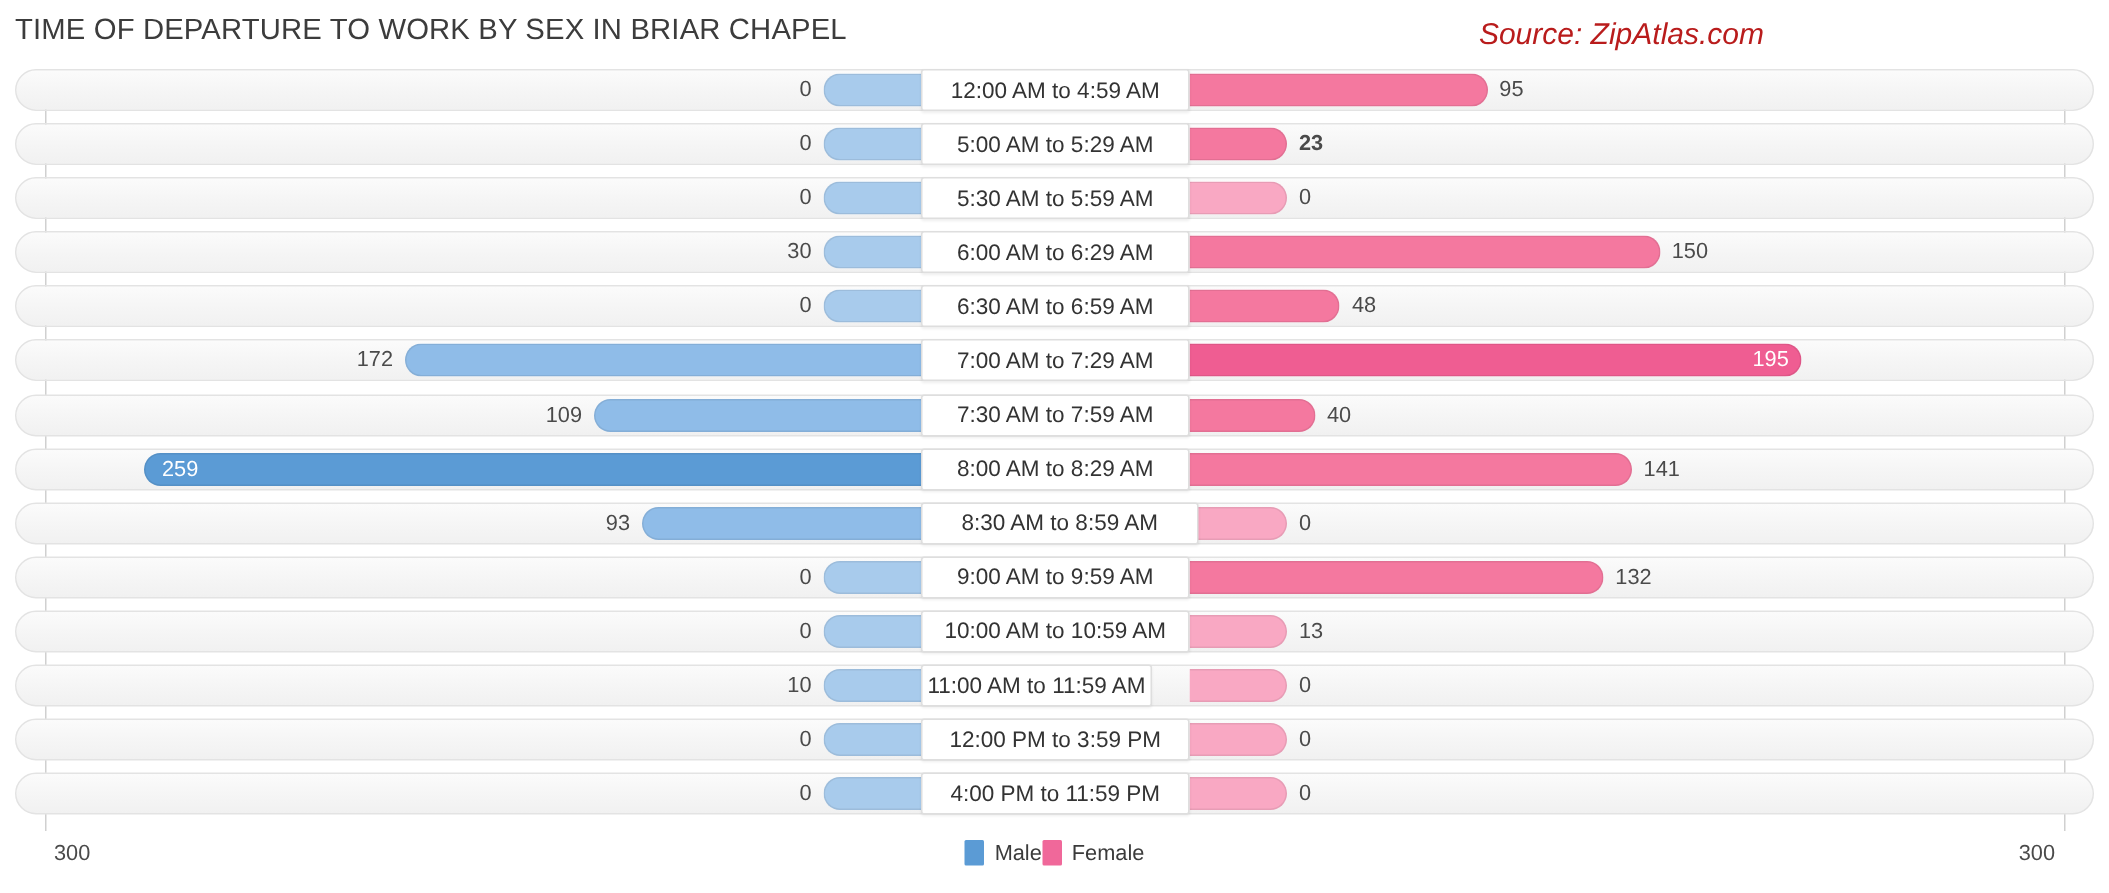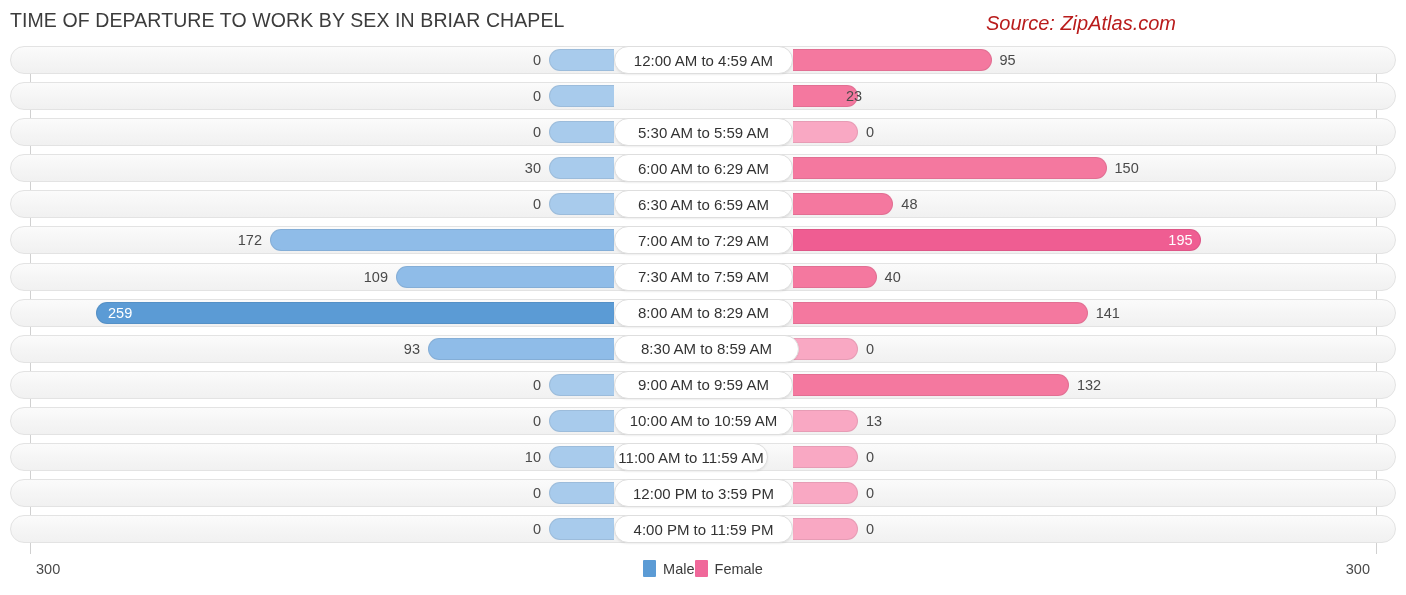--- a/index.html
+++ b/index.html
@@ -122,21 +122,21 @@
   }
 
   
   .pill {
     position: absolute;
     top: 4px;
     height: 28px;
     box-sizing: border-box;
     background: #ffffff;
     border: 1px solid #dedede;
-    border-radius: 14px;
+    border-radius: 2px;
     display: flex;
     align-items: center;
     justify-content: center;
     font-size: 15px;
     color: #333333;
     white-space: nowrap;
     box-shadow: 0 1px 2px rgba(0,0,0,0.07);
   }
 
   
@@ -198,21 +198,22 @@
         <div class="bar female" title="Female: 95" style="left: 793px; width: 198.55px; background: rgb(244, 120, 159);"></div>
         <div class="val male" style="left: 489px; width: 52px;">0</div>
         <div class="val female" style="left: 999.55px;">95</div>
         <div class="pill" style="left: 614px; width: 179px;">12:00 AM to 4:59 AM</div>
       </div>
       <div class="row">
         <div class="track"></div>
         <div class="bar male" title="Male: 0" style="left: 549px; width: 65px; background: rgb(168, 203, 236);"></div>
         <div class="bar female" title="Female: 23" style="left: 793px; width: 65px; background: rgb(244, 120, 159);"></div>
         <div class="val male" style="left: 489px; width: 52px;">0</div>
-        <div class="val female" style="left: 846px;">23</div>
+        <div class="val female" style="left: 866px; font-weight: bold;">23</div>
+        <div class="pill" style="left: 614px; width: 179px;">5:00 AM to 5:29 AM</div>
       </div>
       <div class="row">
         <div class="track"></div>
         <div class="bar male" title="Male: 0" style="left: 549px; width: 65px; background: rgb(168, 203, 236);"></div>
         <div class="bar female" title="Female: 0" style="left: 793px; width: 65px; background: rgb(249, 168, 195);"></div>
         <div class="val male" style="left: 489px; width: 52px;">0</div>
         <div class="val female" style="left: 866px;">0</div>
         <div class="pill" style="left: 614px; width: 179px;">5:30 AM to 5:59 AM</div>
       </div>
       <div class="row">

